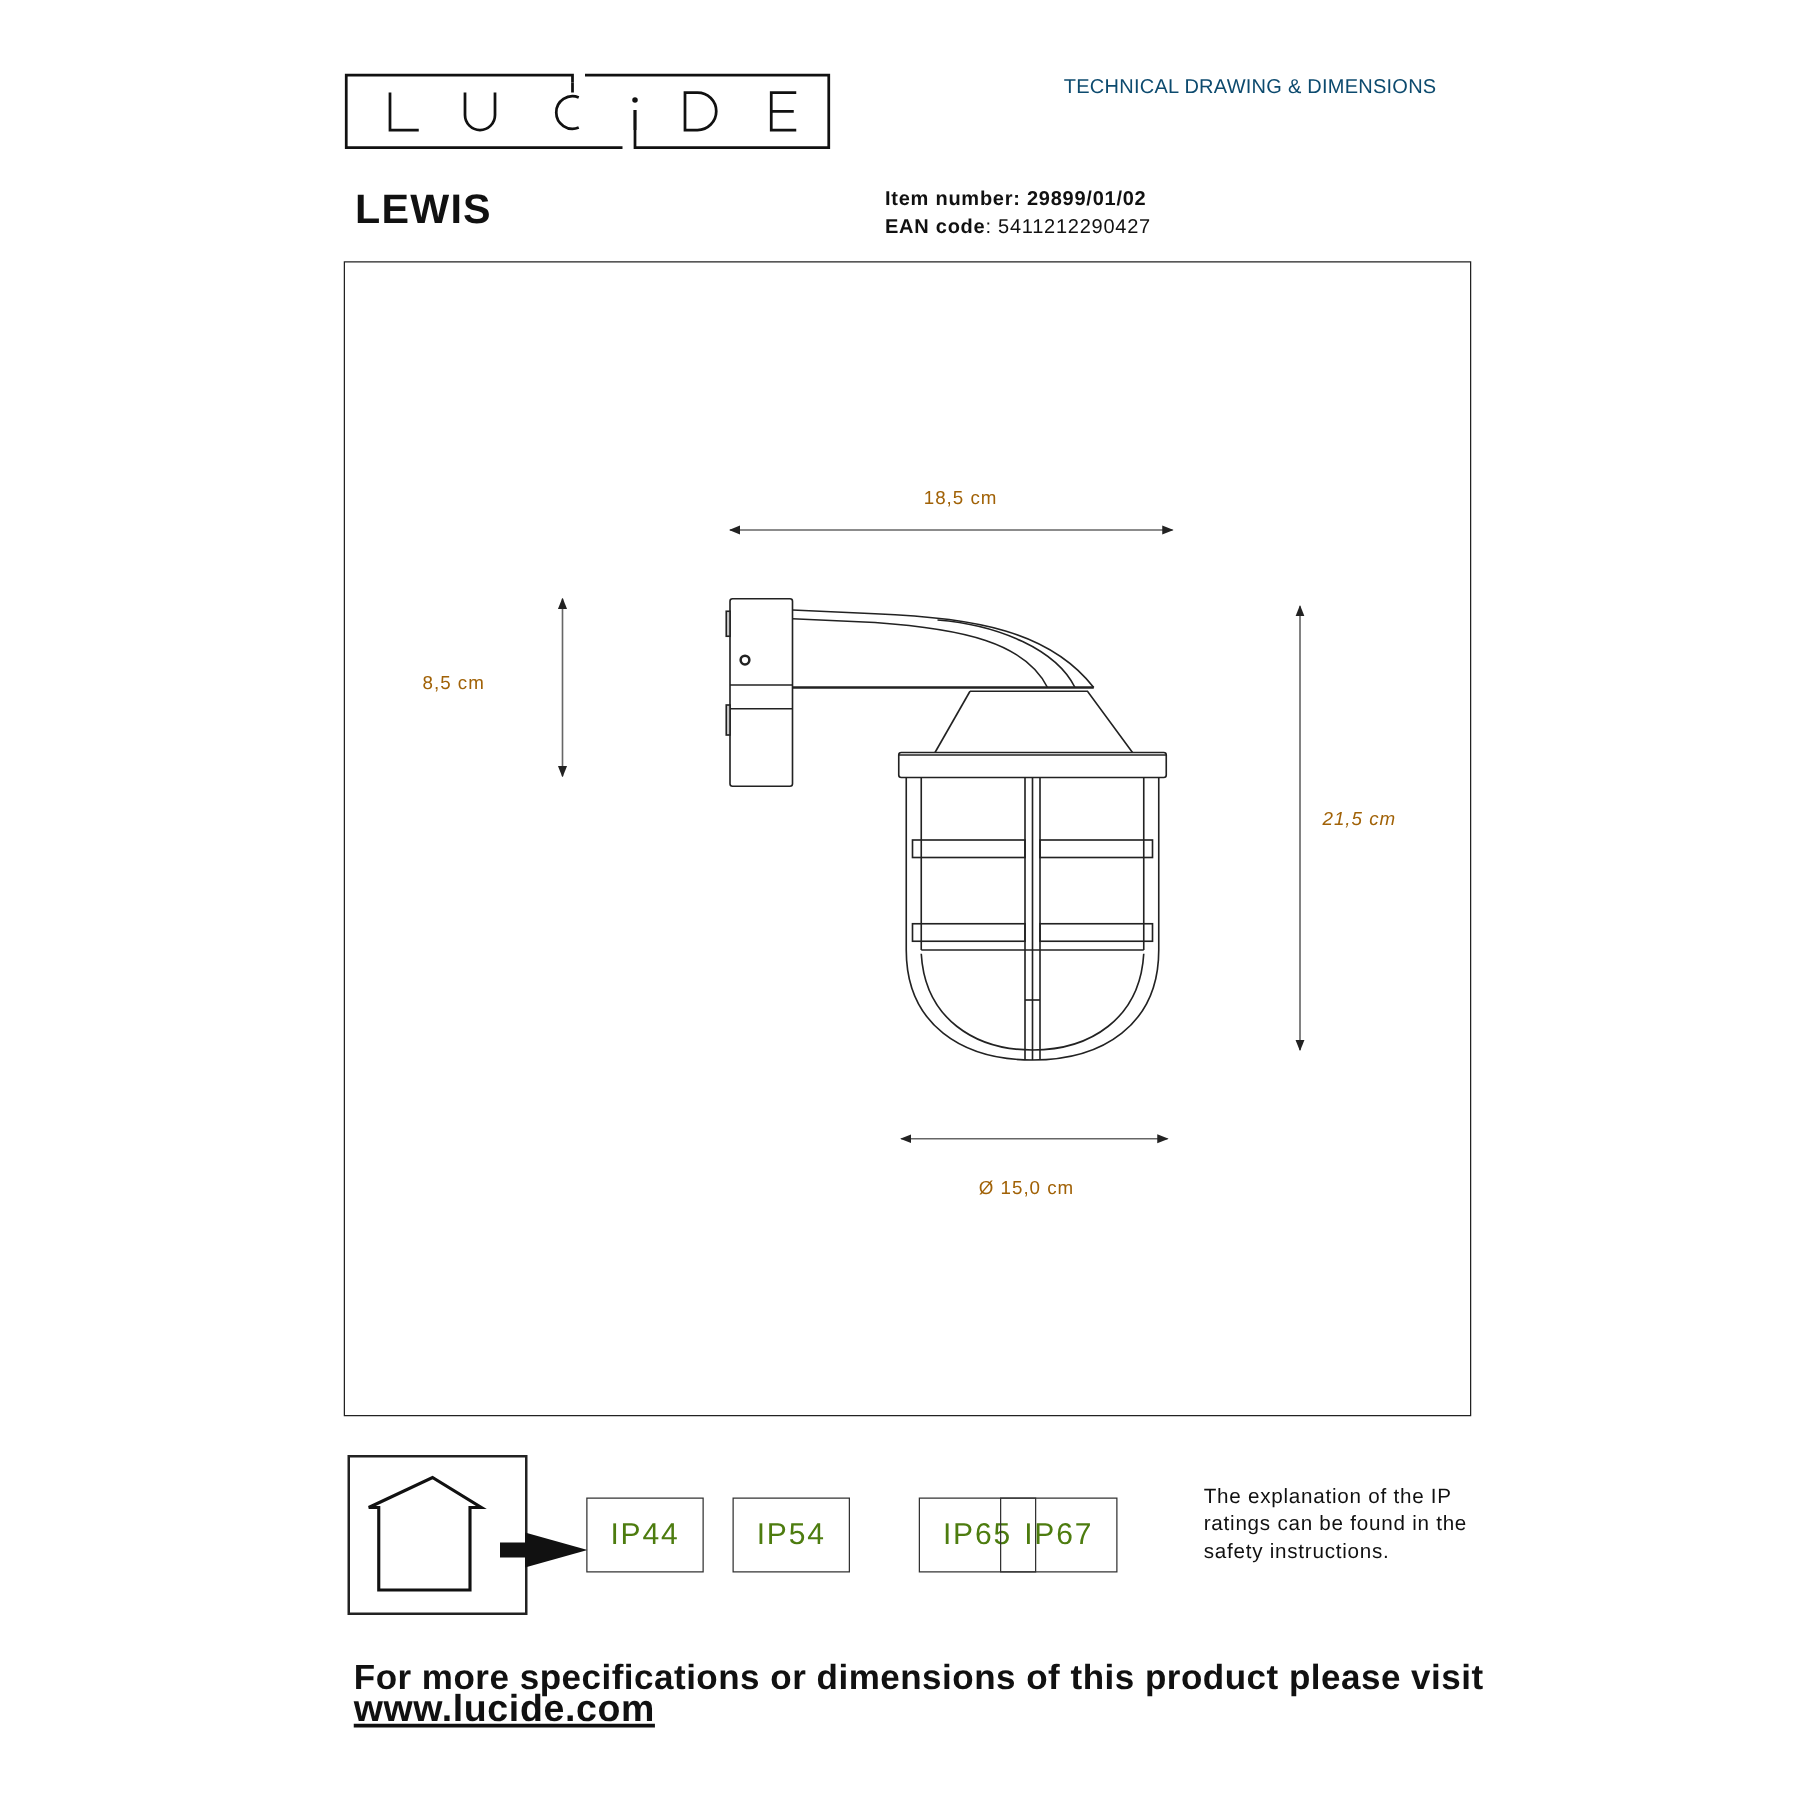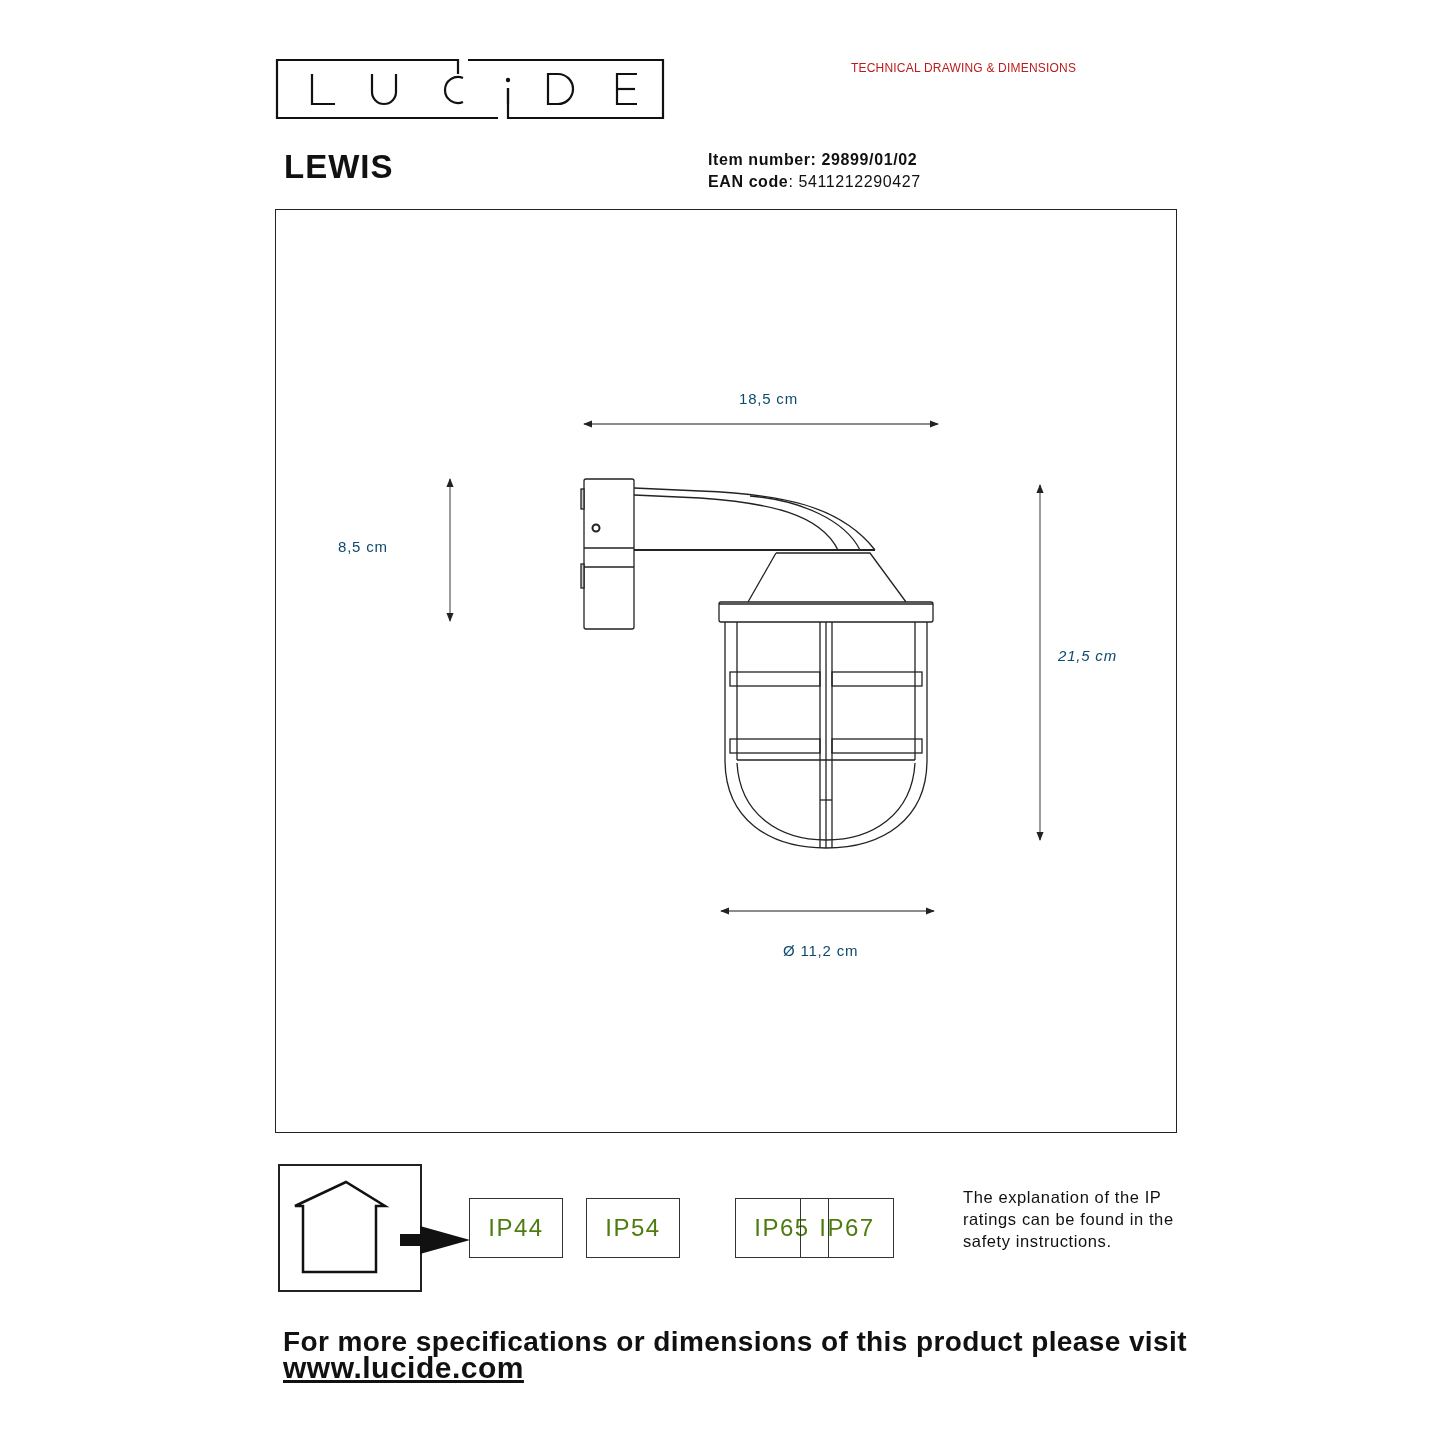--- a/index.html
+++ b/index.html
@@ -1,24 +1,24 @@
 <!DOCTYPE html>
 <html><head>
 <meta charset="utf-8">
 <style>
   html, body { margin:0; padding:0; background:#ffffff; }
   body { width:1445px; height:1445px; position:relative; overflow:hidden; font-family:"Liberation Sans", sans-serif; color:#111; }
   .abs { position:absolute; }
   .logo { left:275px; top:58px; width:390px; height:62px; }
-  .doc-title { left:851px; top:61px; font-size:12px; letter-spacing:0.2px; color:#b91c1c; }
+  .doc-title { left:851px; top:61px; font-size:16px; letter-spacing:0.2px; color:#0c4a6e; }
   .product-name { left:284px; top:148px; font-size:33px; font-weight:bold; letter-spacing:1px; }
   .meta { left:708px; top:149px; font-size:16px; line-height:22px; letter-spacing:0.6px; }
   .meta b { font-weight:bold; }
   .drawing-frame { left:275px; top:209px; width:902px; height:924px; border:1.5px solid #222; box-sizing:border-box; }
-  .dim-label { font-size:15px; color:#0c4a6e; letter-spacing:0.8px; }
+  .dim-label { font-size:15px; color:#a16207; letter-spacing:0.8px; }
   .house-box { left:278px; top:1164px; width:144px; height:128px; border:2px solid #222; box-sizing:border-box; }
   .ip-box { width:94px; height:60px; border:1.5px solid #333; box-sizing:border-box; display:flex; align-items:center; justify-content:center; font-size:24px; color:#4d7c0f; letter-spacing:1.5px; top:1198px; }
   .ip-note { left:963px; top:1186px; width:220px; font-size:16.5px; line-height:22px; letter-spacing:0.6px; }
   .footer1 { left:283px; top:1326px; font-size:28px; font-weight:bold; letter-spacing:0.4px; }
   .footer2 { left:283px; top:1351px; font-size:30px; font-weight:bold; letter-spacing:0.5px;text-decoration:underline; }
 </style>
 </head>
 <body>
 
 <div class="abs logo">
@@ -113,21 +113,21 @@
 
     <path d="M725,760 C725,820 770,848 826,848 C882,848 927,820 927,760"></path>
     <path d="M737,763 C740,815 780,840 826,840 C872,840 912,815 915,763"></path>
     <line x1="820" y1="800" x2="832" y2="800"></line>
   </g>
 </svg>
 
 <div class="abs dim-label" style="left:739px;top:390px;">18,5 cm</div>
 <div class="abs dim-label" style="left:338px;top:538px;">8,5 cm</div>
 <div class="abs dim-label" style="left:1058px;top:647px;font-style:italic;">21,5 cm</div>
-<div class="abs dim-label" style="left:783px;top:942px;">Ø 11,2 cm</div>
+<div class="abs dim-label" style="left:783px;top:942px;">Ø 15,0 cm</div>
 
 <div class="abs house-box">
   <svg width="140" height="124" viewBox="0 0 140 124">
     <path d="M20,40 L71,16 L110,40 L101,40 L101,106 L28,106 L28,40 Z" fill="none" stroke="#111" stroke-width="2.5" transform="translate(-5,0)"></path>
   </svg>
 </div>
 <svg class="abs" style="left:398px;top:1222px;" width="74" height="40">
   <rect x="2" y="12" width="26" height="12" fill="#111"></rect>
   <polygon points="22,4 72,18 22,32" fill="#111"></polygon>
 </svg>

